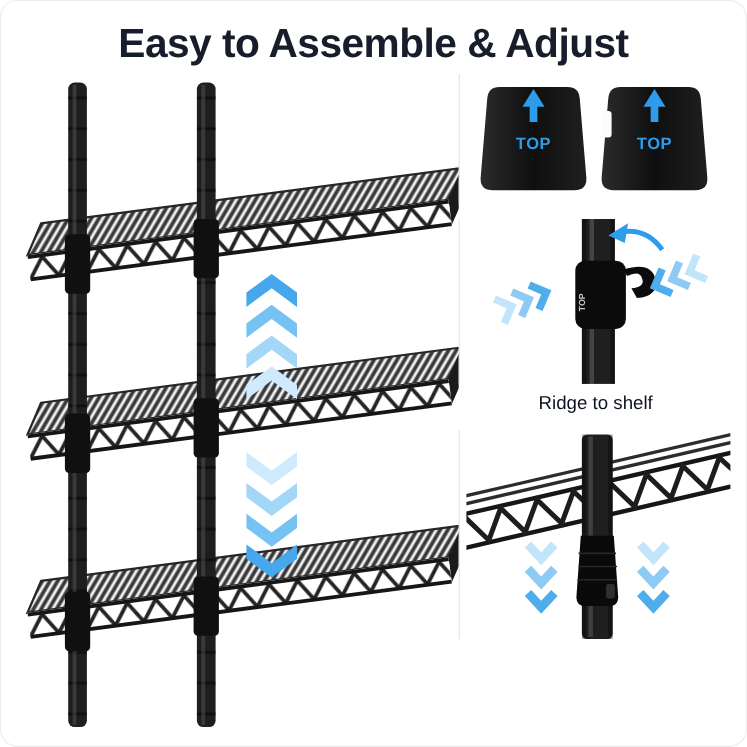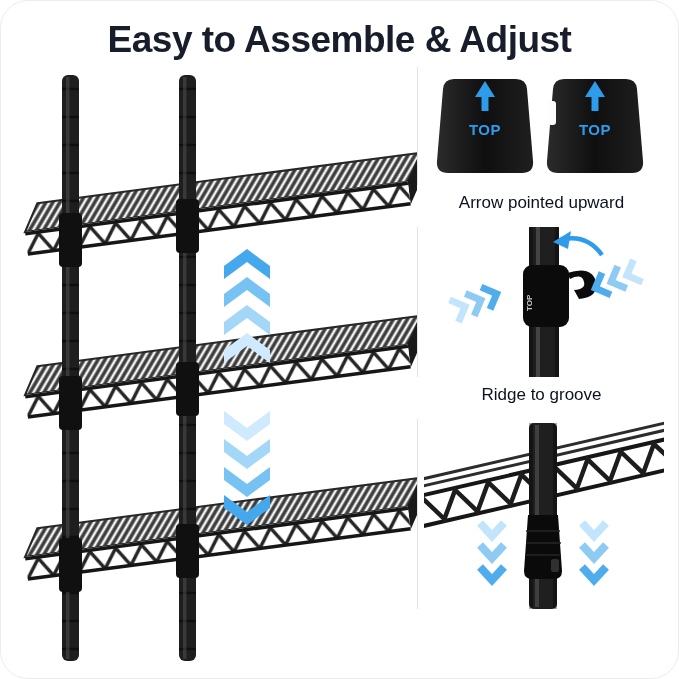--- a/index.html
+++ b/index.html
@@ -1,18 +1,18 @@
 <!DOCTYPE html>
 <html><head>
 <meta charset="utf-8">
 <style>
   html,body { margin:0; padding:0; background:#ffffff; }
   .page {
     position:relative; width:679px; height:679px; box-sizing:border-box;
-    background:#ffffff; border:1px solid #ececec; border-radius:28px;
+    background:#ffffff; border:1px solid #ececec; border-radius:16px;
     overflow:hidden; font-family:"Liberation Sans", sans-serif;
   }
   .title {
     margin:18px 0 2px 0; text-align:center;
     font-size:37px; line-height:42px; font-weight:800; letter-spacing:-0.5px;
     color:#181d2b;
   }
   .content { display:flex; padding:0 12px 0 6px; }
   .shelf-area { width:410px; height:600px; flex:0 0 auto; }
   .panels { flex:1 1 auto; display:flex; flex-direction:column; gap:14px; margin-top:4px; }
@@ -127,21 +127,20 @@
               <rect x="124" y="34" width="8" height="24" rx="3" fill="#fcfcfc"></rect>
             </g>
             <g fill="#2f9ceb">
               <path d="M61,14 L71,30 L64.5,30 L64.5,44 L57.5,44 L57.5,30 L51,30 Z"></path>
               <path d="M171,14 L181,30 L174.5,30 L174.5,44 L167.5,44 L167.5,30 L161,30 Z"></path>
             </g>
             <text class="toplabel" x="61" y="68" text-anchor="middle" font-size="15" fill="#2f9ceb" letter-spacing="0.5">TOP</text>
             <text class="toplabel" x="171" y="68" text-anchor="middle" font-size="15" fill="#2f9ceb" letter-spacing="0.5">TOP</text>
           </svg>
         </div>
-        <div class="caption">Arrow pointed upward</div>
       </section>
 
       <section class="panel">
         <div class="figure">
           <svg width="240" height="150" viewBox="0 0 240 150">
             <g>
               <rect x="105" y="0" width="30" height="150" fill="#1f1f1f"></rect>
               <rect x="105" y="0" width="4" height="150" fill="#000000" opacity="0.35"></rect>
               <rect x="131" y="0" width="4" height="150" fill="#000000" opacity="0.35"></rect>
               <rect x="112" y="0" width="4" height="150" fill="#6a6a6a" opacity="0.5"></rect>
@@ -160,21 +159,21 @@
               <polyline points="17,-12 29,0 17,12" stroke="#8ecbf4"></polyline>
               <polyline points="34,-12 46,0 34,12" stroke="#4fadee"></polyline>
             </g>
             <g transform="translate(214,44) rotate(-22)" fill="none" stroke-width="7">
               <polyline points="0,-12 -12,0 0,12" stroke="#c3e5fb"></polyline>
               <polyline points="-17,-12 -29,0 -17,12" stroke="#8ecbf4"></polyline>
               <polyline points="-34,-12 -46,0 -34,12" stroke="#4fadee"></polyline>
             </g>
           </svg>
         </div>
-        <div class="caption">Ridge to groove</div>
+        <div class="caption">Ridge to shelf</div>
       </section>
 
       <section class="panel">
         <div class="figure">
           <svg width="240" height="190" viewBox="0 0 240 190">
             <g transform="translate(0,74) rotate(-13)">
               <line x1="-20" y1="-14" x2="250" y2="-14" stroke="#2c2c2c" stroke-width="3"></line>
               <line x1="-20" y1="-7" x2="250" y2="-7" stroke="#2c2c2c" stroke-width="3"></line>
               <rect x="-20" y="0" width="270" height="4" fill="#161616"></rect>
               <rect x="-20" y="30" width="270" height="4" fill="#161616"></rect>

